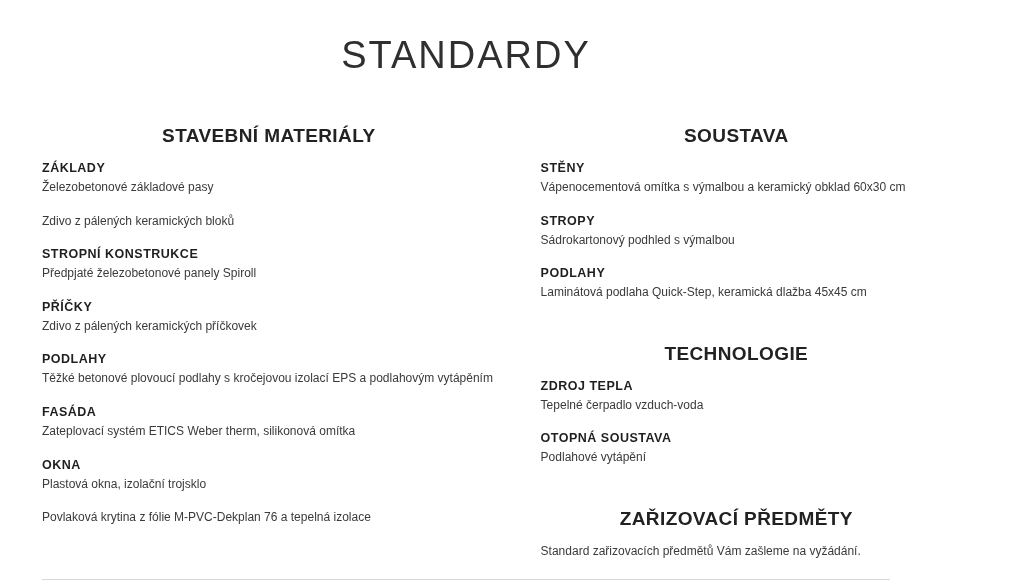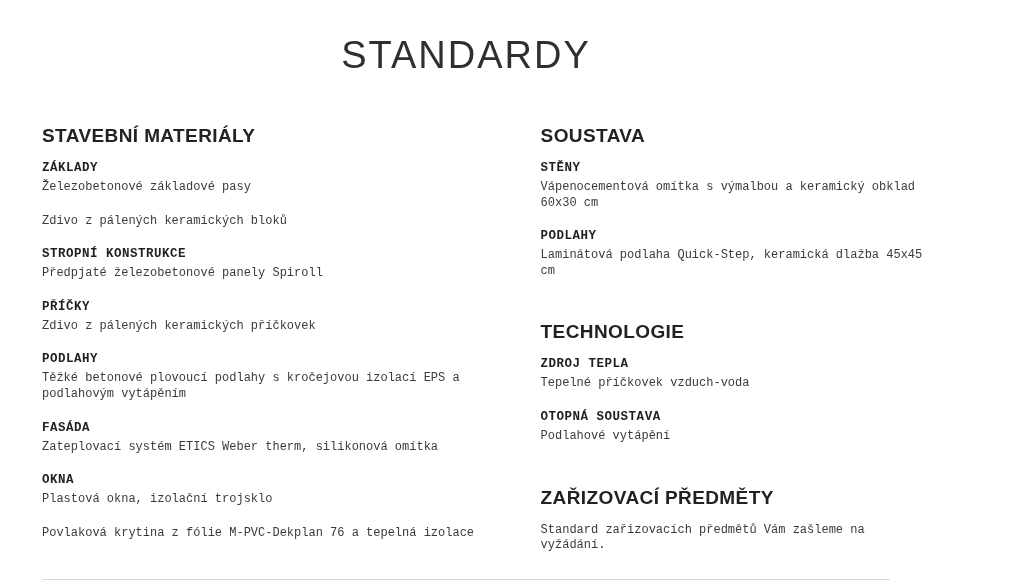--- a/index.html
+++ b/index.html
@@ -51,29 +51,29 @@
     padding-left: 45px;
     box-sizing: border-box;
   }
 
   .section-title {
     font-size: 19px;
     font-weight: bold;
     letter-spacing: 0.4px;
     color: #222222;
     margin: 0 0 14px 0;
+    text-align: center;
   }
 
   .section-title.spaced {
     margin-top: 42px;
   }
 
   .item {
     margin-bottom: 18px;
-    font-family: Liberation Mono, monospace;
   }
 
   .item-label {
     font-size: 12.5px;
     font-weight: bold;
     letter-spacing: 0.5px;
     color: #1f1f1f;
     margin-bottom: 5px;
   }
 
@@ -151,33 +151,37 @@
     <div class="col-right">
 
       <div>
         <div class="section-title">SOUSTAVA</div>
 
         <div class="item">
           <div class="item-label">STĚNY</div>
           <div class="item-value">Vápenocementová omítka s výmalbou a keramický obklad 60x30 cm</div>
         </div>
 
+        <div class="item">
+          <div class="item-label">STROPY</div>
+          <div class="item-value">Sádrokartonový podhled s výmalbou</div>
+        </div>
 
         <div class="item">
           <div class="item-label">PODLAHY</div>
           <div class="item-value">Laminátová podlaha Quick-Step, keramická dlažba 45x45 cm</div>
         </div>
       </div>
 
       <div>
         <div class="section-title spaced">TECHNOLOGIE</div>
 
         <div class="item">
           <div class="item-label">ZDROJ TEPLA</div>
-          <div class="item-value">Tepelné příčkovek vzduch-voda</div>
+          <div class="item-value">Tepelné čerpadlo vzduch-voda</div>
         </div>
 
         <div class="item">
           <div class="item-label">OTOPNÁ SOUSTAVA</div>
           <div class="item-value">Podlahové vytápění</div>
         </div>
       </div>
 
       <div>
         <div class="section-title spaced">ZAŘIZOVACÍ PŘEDMĚTY</div>

